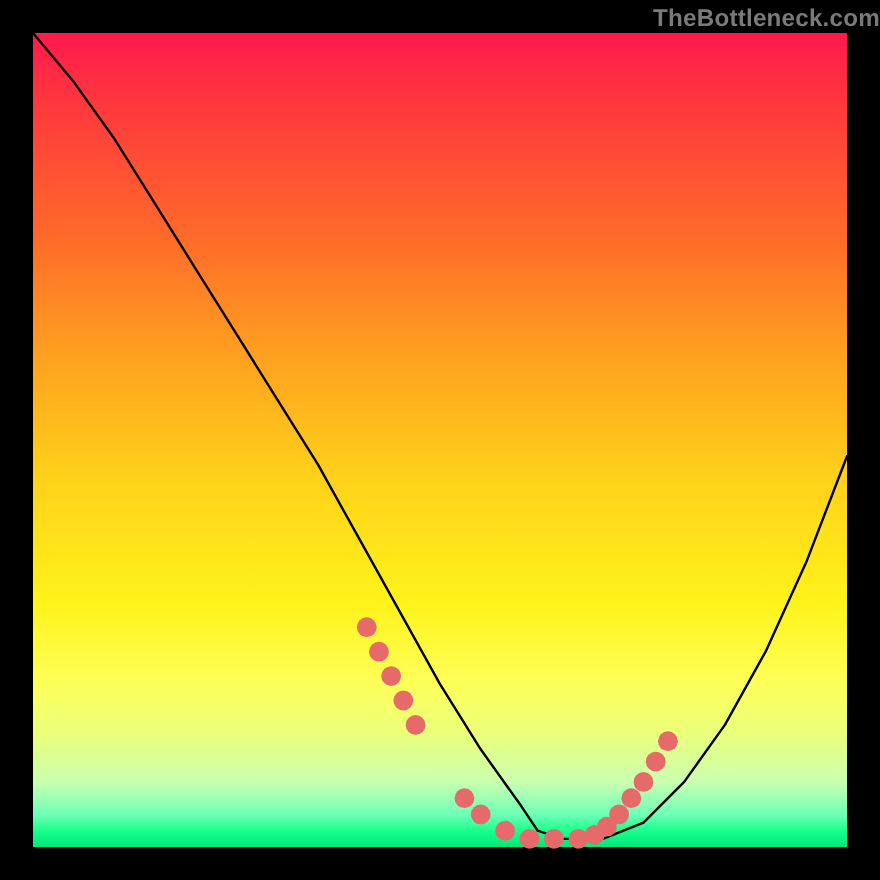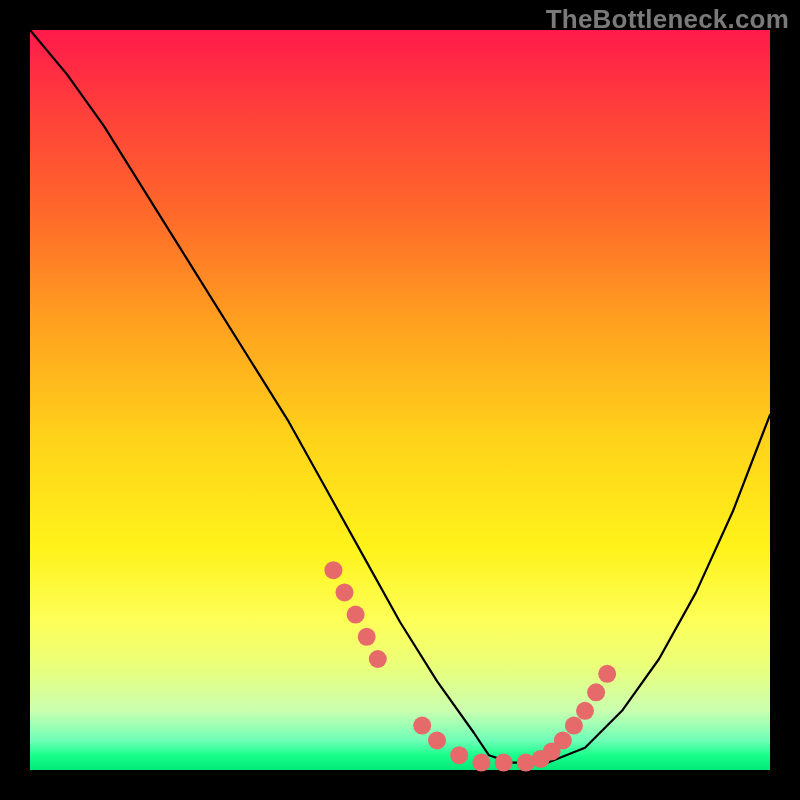--- a/index.html
+++ b/index.html
@@ -36,23 +36,23 @@
       #eaff7a 86%,
       #caffb0 92%,
       #6fffb8 96%,
       #1aff8c 98%,
       #00e876 100%
     );
   }
   .watermark {
     position: absolute;
     top: 4px;
-    right: 11px;
+    right: 0;
     font-family: Arial, Helvetica, sans-serif;
-    font-size: 26px;
+    font-size: 22px;
     font-weight: 600;
     color: #7a7a7a;
     letter-spacing: 0.2px;
     user-select: none;
   }
   svg.overlay {
     position: absolute;
     top: 30px;
     left: 30px;
     width: 740px;

